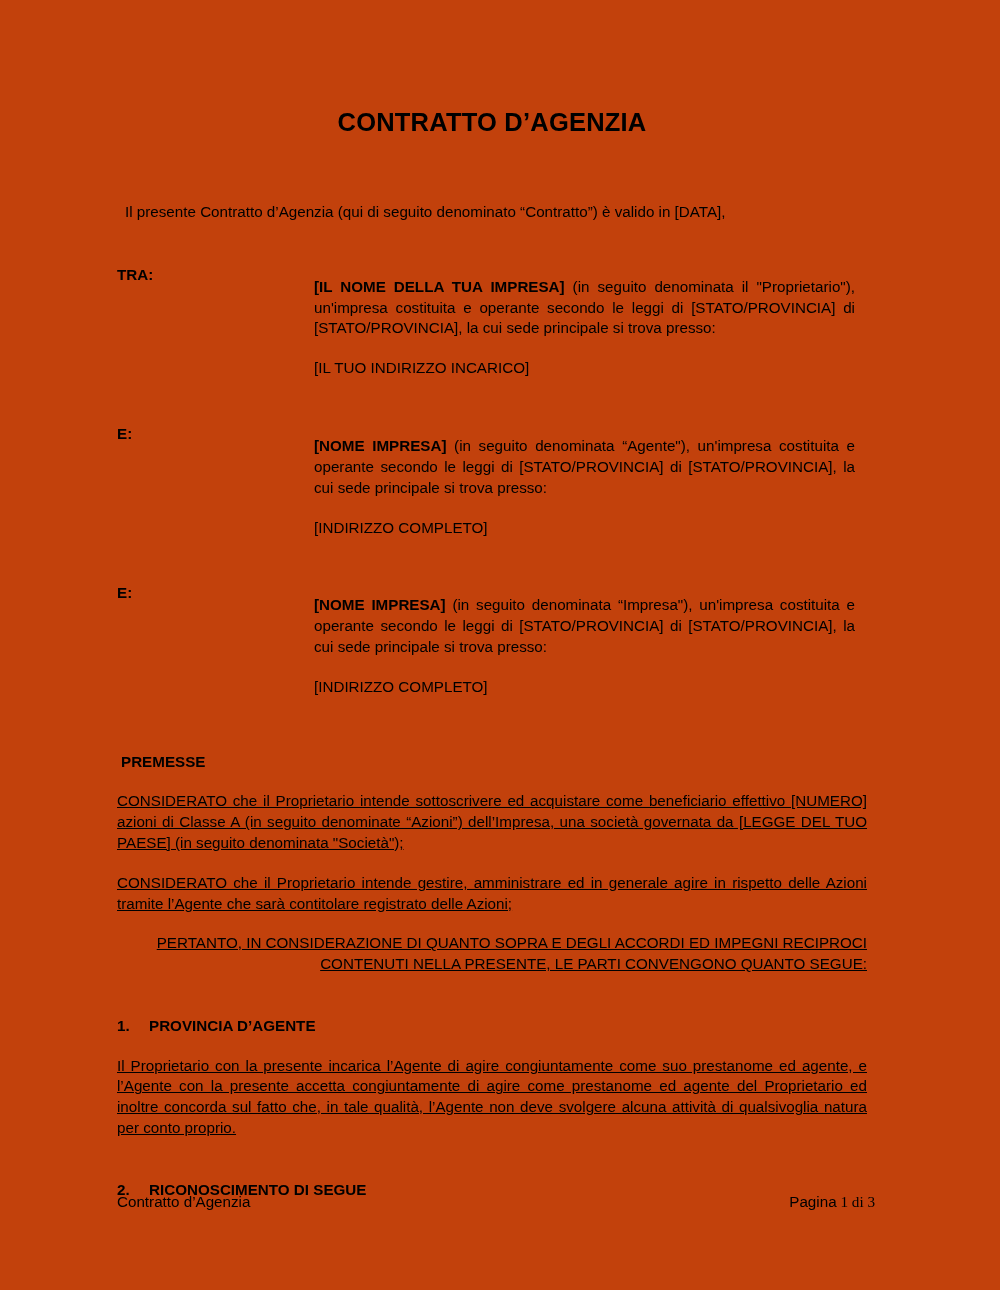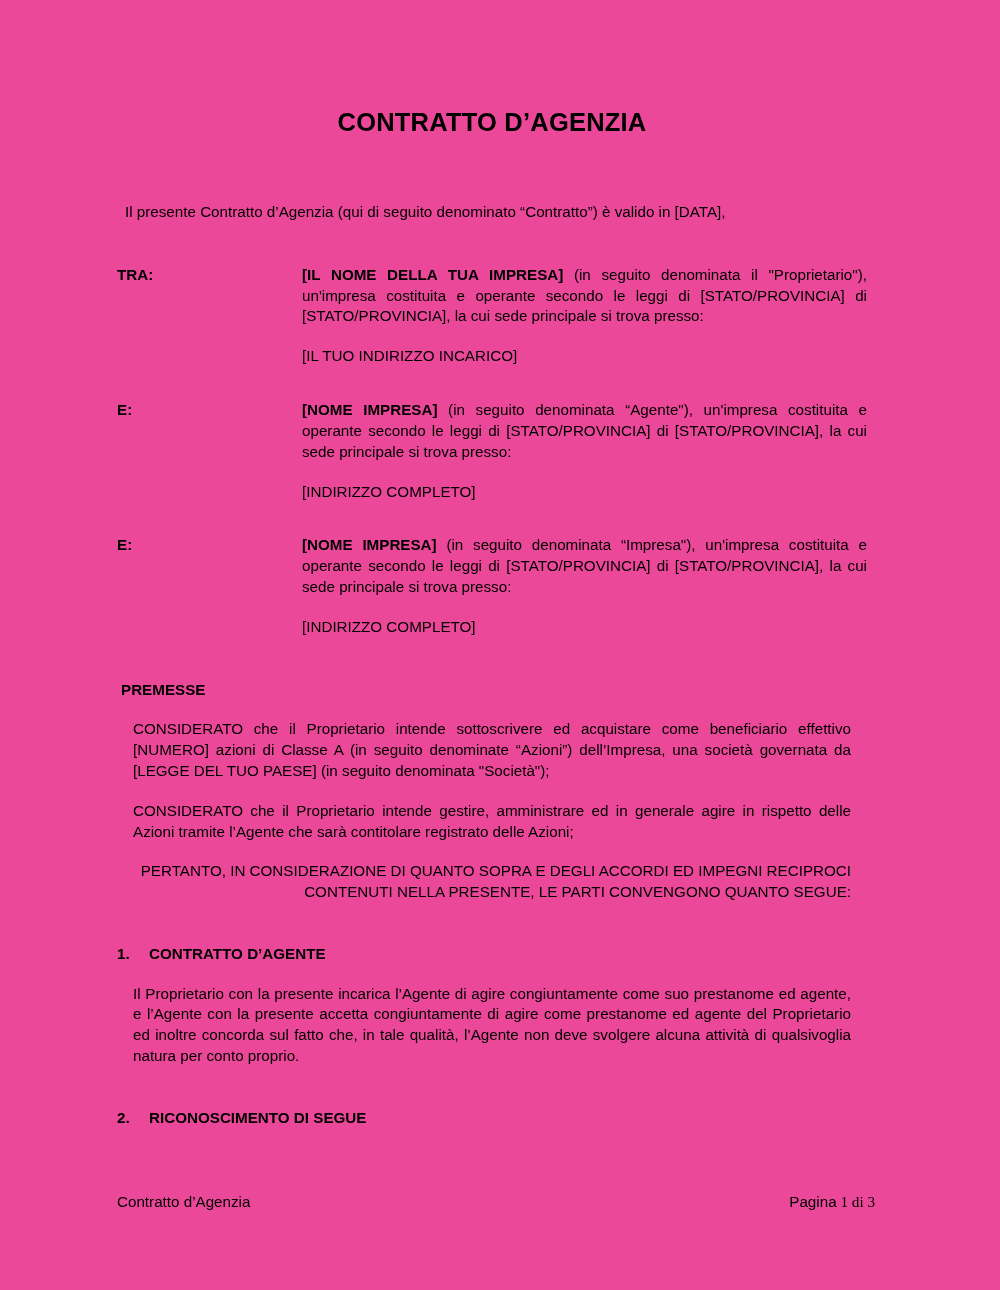--- a/index.html
+++ b/index.html
@@ -11,21 +11,21 @@
   body {
     font-family: "Liberation Sans", sans-serif;
     color: #000000;
     -webkit-font-smoothing: antialiased;
   }
   .page {
     position: relative;
     width: 1000px;
     height: 1290px;
     margin: 0 auto;
-    background: #ec4899;
+    background: #c2410c;
     box-sizing: border-box;
     overflow: hidden;
   }
   .content {
     position: absolute;
     left: 117px;
     top: 0;
     width: 750px;
   }
   .doc-title {
@@ -56,37 +56,38 @@
     font-weight: bold;
     line-height: 1.37;
     padding-top: 0;
   }
   .party-body {
     flex: 1 1 auto;
     font-size: 15.2px;
     line-height: 1.37;
     text-align: justify;
   }
-  .party-body p { margin: 0; }
+  .party-body p { margin: 12px; }
   .party-body p.addr { margin-top: 19px; }
   .party-body b { font-weight: bold; }
 
   .section-head {
     font-size: 15.2px;
     font-weight: bold;
     margin: 4px;
     line-height: 1.35;
   }
   .premesse-head { margin-top: 42px; }
   .para {
     font-size: 15.2px;
     line-height: 1.37;
-    margin: 16px;
+    margin: 0;
     margin-top: 19px;
     text-align: justify;
+    text-decoration: underline;
   }
   .para.tight { text-align: right; }
 
   .numbered-head {
     display: flex;
     margin-top: 41px;
     font-size: 15.2px;
     font-weight: bold;
     line-height: 1.35;
   }
@@ -148,21 +149,21 @@
       </div>
     </div>
 
     <h2 class="section-head premesse-head">PREMESSE</h2>
     <p class="para">CONSIDERATO che il Proprietario intende sottoscrivere ed acquistare come beneficiario effettivo [NUMERO] azioni di Classe A (in seguito denominate “Azioni”) dell’Impresa, una società governata da [LEGGE DEL TUO PAESE] (in seguito denominata "Società");</p>
     <p class="para">CONSIDERATO che il Proprietario intende gestire, amministrare ed in generale agire in rispetto delle Azioni tramite l’Agente che sarà contitolare registrato delle Azioni;</p>
     <p class="para tight">PERTANTO, IN CONSIDERAZIONE DI QUANTO SOPRA E DEGLI ACCORDI ED IMPEGNI RECIPROCI CONTENUTI NELLA PRESENTE, LE PARTI CONVENGONO QUANTO SEGUE:</p>
 
     <div class="numbered-head">
       <span class="num">1.</span>
-      <span class="htext">CONTRATTO D’AGENTE</span>
+      <span class="htext">PROVINCIA D’AGENTE</span>
     </div>
     <p class="para">Il Proprietario con la presente incarica l’Agente di agire congiuntamente come suo prestanome ed agente, e l’Agente con la presente accetta congiuntamente di agire come prestanome ed agente del Proprietario ed inoltre concorda sul fatto che, in tale qualità, l’Agente non deve svolgere alcuna attività di qualsivoglia natura per conto proprio.</p>
 
     <div class="numbered-head second">
       <span class="num">2.</span>
       <span class="htext">RICONOSCIMENTO DI SEGUE</span>
     </div>
 
   </div>
 

